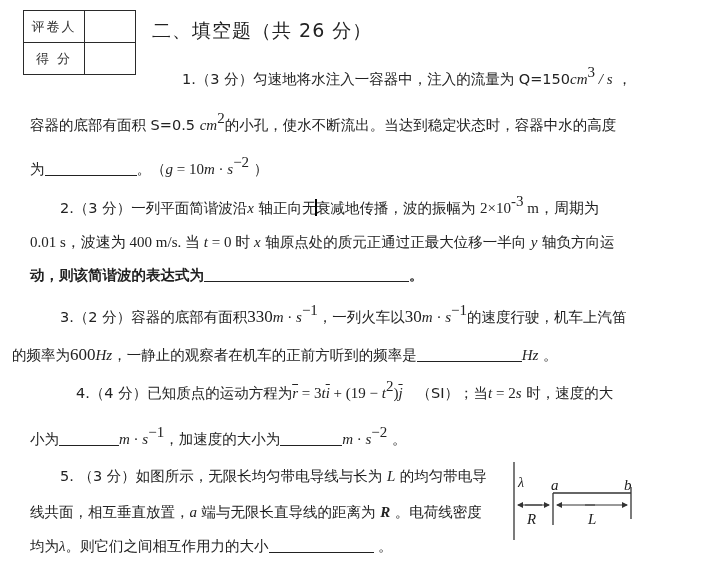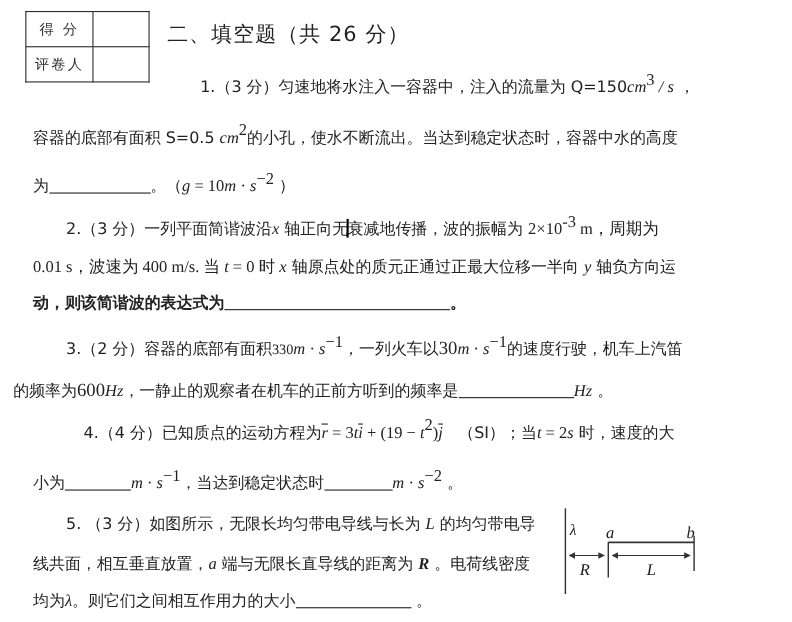--- a/index.html
+++ b/index.html
@@ -20,25 +20,25 @@
   .blank { display:inline-block; border-bottom:1.2px solid #222; height:14px; vertical-align:-2px; }
   .caret { display:inline-block; width:1.5px; height:17px; background:#000; vertical-align:-3px; margin:0 -1px; }
   .diagram { position:absolute; left:505px; top:455px; width:160px; height:95px; }
 </style>
 </head>
 <body>
 
 <table class="score-table">
   <tbody>
       <tr>
-    <td class="lbl">得 分</td>
+    <td class="lbl">评卷人</td>
     <td class="val"></td>
   </tr>
   <tr>
-    <td class="lbl">评卷人</td>
+    <td class="lbl">得 分</td>
     <td class="val"></td>
   </tr>
 </tbody>
   </table>
 
 <div class="abs section-title">二、填空题（共 26 分）</div>
 
 <div class="abs line" style="left:182px; top:70px;">
   <span>1.</span><span>（3 分）</span><span>匀速地将水注入一容器中，注入的流量为 Q=150</span><span class="m">cm</span><sup class="r">3</sup><span class="m"> / </span><span class="m">s</span><span> ，</span>
 </div>
@@ -53,31 +53,31 @@
   <span>2.</span><span>（3 分）</span><span>一列平面简谐波沿</span><span class="m">x</span><span> 轴正向无</span><span class="caret"></span><span>衰减地传播，波的振幅为 </span><span class="r">2×10</span><sup class="r">-3</sup><span class="r"> m，周期为</span>
 </div>
 <div class="abs line" style="left:30px; top:233px;">
   <span class="r">0.01 s，波速为 400 m/s. 当 </span><span class="m">t</span><span class="r"> = 0 时 </span><span class="m">x</span><span> 轴原点处的质元正通过正最大位移一半向 </span><span class="m">y</span><span> 轴负方向运</span>
 </div>
 <div class="abs line" style="left:30px; top:266px;font-weight:bold;">
   <span>动，则该简谐波的表达式为</span><span class="blank" style="width:205px;"></span><span>。</span>
 </div>
 
 <div class="abs line" style="left:60px; top:307px;">
-  <span>3.</span><span>（2 分）</span><span>容器的底部有面积</span><span class="r" style="font-size:13px">330</span><span class="m">m</span><span class="r"> · </span><span class="m">s</span><sup class="r">−1</sup><span>，一列火车以</span><span class="r" style="font-size:17px">30</span><span class="m">m</span><span class="r"> · </span><span class="m">s</span><sup class="r">−1</sup><span>的速度行驶，机车上汽笛</span>
+  <span>3.</span><span>（2 分）</span><span>容器的底部有面积</span><span class="r" style="font-size:17px">330</span><span class="m">m</span><span class="r"> · </span><span class="m">s</span><sup class="r">−1</sup><span>，一列火车以</span><span class="r" style="font-size:17px">30</span><span class="m">m</span><span class="r"> · </span><span class="m">s</span><sup class="r">−1</sup><span>的速度行驶，机车上汽笛</span>
 </div>
 <div class="abs line" style="left:12px; top:345px;">
   <span>的频率为</span><span class="r" style="font-size:17px">600</span><span class="m">Hz</span><span>，一静止的观察者在机车的正前方听到的频率是</span><span class="blank" style="width:105px;"></span><span class="m">Hz</span><span> 。</span>
 </div>
 
 <div class="abs line" style="left:76px; top:384px;text-align:center;">
   <span>4.</span><span>（4 分）</span><span>已知质点的运动方程为</span><span class="m" style="text-decoration:overline">r</span><span class="r"> = 3</span><span class="m">t</span><span class="m" style="text-decoration:overline">i</span><span class="r"> + (19 − </span><span class="m">t</span><sup class="r">2</sup><span class="r">)</span><span class="m" style="text-decoration:overline; margin-right:14px">j</span><span>（SI）；当</span><span class="m">t</span><span class="r"> = 2</span><span class="m">s</span><span> 时，速度的大</span>
 </div>
 <div class="abs line" style="left:30px; top:430px;">
-  <span>小为</span><span class="blank" style="width:60px;"></span><span class="m">m</span><span class="r"> · </span><span class="m">s</span><sup class="r">−1</sup><span>，当达到稳定状态时</span><span class="blank" style="width:62px;"></span><span class="m">m</span><span class="r"> · </span><span class="m">s</span><sup class="r">−2</sup><span> 。</span>
+  <span>小为</span><span class="blank" style="width:60px;"></span><span class="m">m</span><span class="r"> · </span><span class="m">s</span><sup class="r">−1</sup><span>，加速度的大小为</span><span class="blank" style="width:62px;"></span><span class="m">m</span><span class="r"> · </span><span class="m">s</span><sup class="r">−2</sup><span> 。</span>
 </div>
 
 <div class="abs line" style="left:60px; top:467px;">
   <span>5.</span> <span>（3 分）</span><span>如图所示，无限长均匀带电导线与长为 </span><span class="m">L</span><span> 的均匀带电导</span>
 </div>
 <div class="abs line" style="left:30px; top:503px;">
   <span>线共面，相互垂直放置，</span><span class="m">a</span><span> 端与无限长直导线的距离为 </span><span class="m" style="font-weight:bold">R</span><span> 。电荷线密度</span>
 </div>
 <div class="abs line" style="left:30px; top:537px;">
   <span>均为</span><span class="m">λ</span><span>。则它们之间相互作用力的大小</span><span class="blank" style="width:105px;"></span><span> 。</span>

